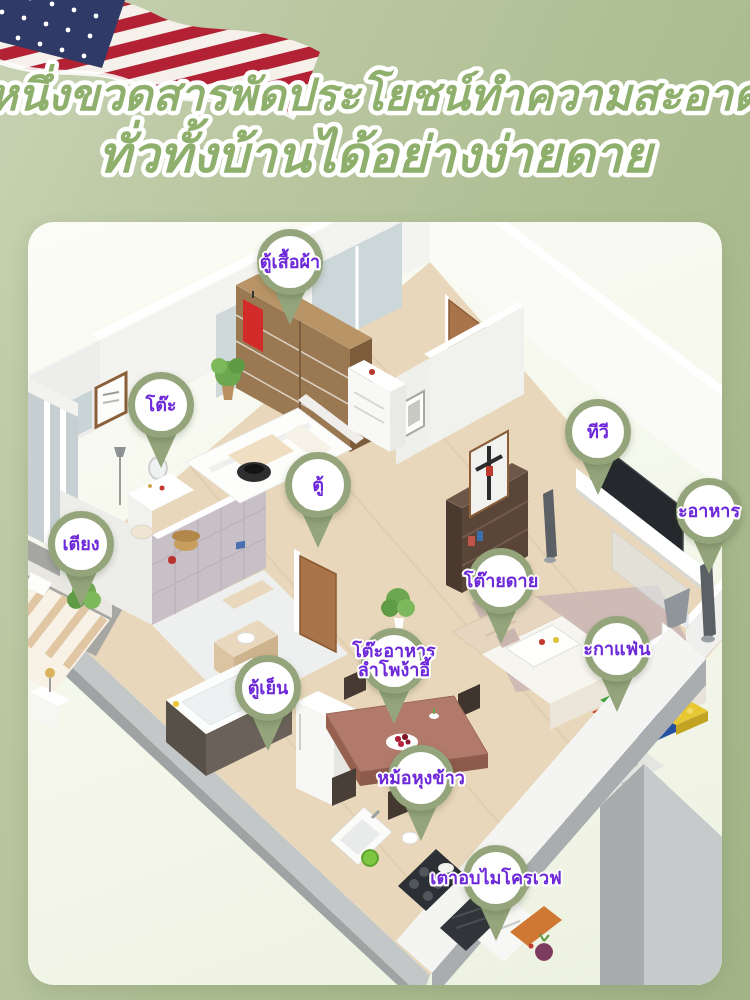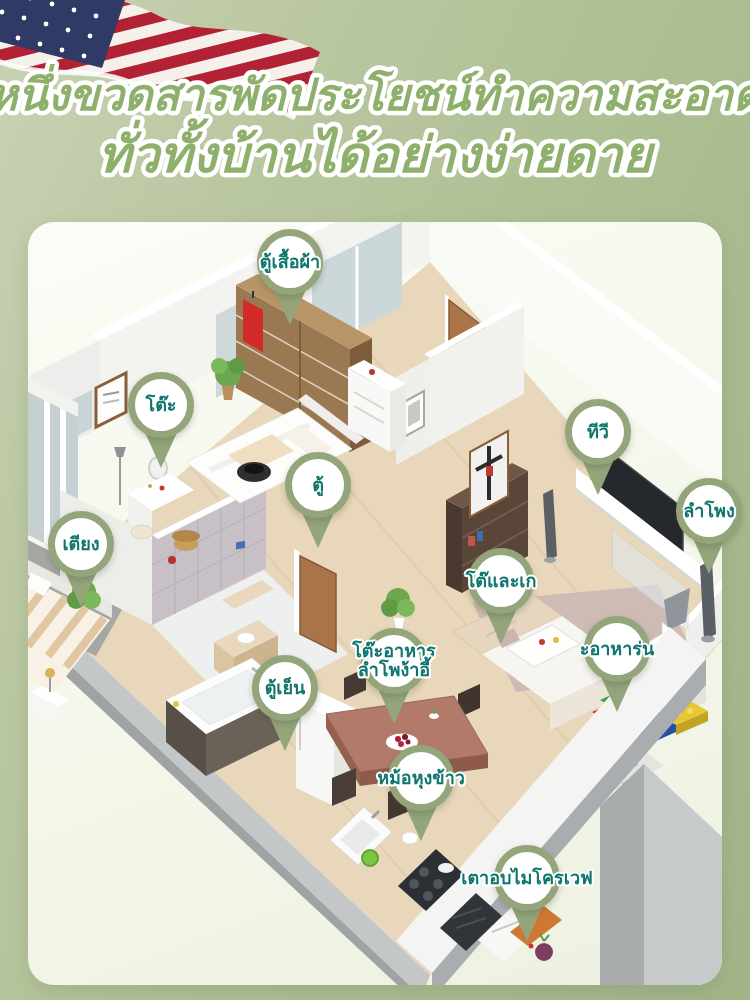--- a/index.html
+++ b/index.html
@@ -23,21 +23,21 @@
     position:absolute;left:50%;top:44px;transform:translateX(-50%);
     width:46px;height:52px;background:var(--pin);
     clip-path:polygon(50% 100%,2% 6%,98% 6%);
   }
   .pin-circle{
     position:absolute;inset:0;border-radius:50%;background:#ffffff;
     border:7px solid var(--pin);display:flex;align-items:center;justify-content:center;
     box-shadow:0 3px 6px rgba(60,70,40,.25);
   }
   .pin-label{
-    font-weight:700;font-size:18px;line-height:1.05;color:#0f766e;
+    font-weight:700;font-size:18px;line-height:1.05;color:#6d28d9;
     white-space:pre;text-align:center;
     text-shadow:2px 0 0 #fff,-2px 0 0 #fff,0 2px 0 #fff,0 -2px 0 #fff,
       1.5px 1.5px 0 #fff,-1.5px -1.5px 0 #fff,1.5px -1.5px 0 #fff,-1.5px 1.5px 0 #fff;
   }
 </style>
 </head>
 <body>
 
 <svg class="flag" width="320" height="185" viewBox="0 0 320 185" aria-hidden="true">
   <defs>
@@ -421,58 +421,58 @@
 </div>
 <div class="pin" style="left:598px;top:432px">
   <div class="pin-tail"></div>
   <div class="pin-circle">
     <span class="pin-label">ทีวี</span>
   </div>
 </div>
 <div class="pin" style="left:709px;top:511px">
   <div class="pin-tail"></div>
   <div class="pin-circle">
-    <span class="pin-label">ลำโพง</span>
+    <span class="pin-label">ะอาหาร</span>
   </div>
 </div>
 <div class="pin" style="left:81px;top:544px">
   <div class="pin-tail"></div>
   <div class="pin-circle">
     <span class="pin-label">เตียง</span>
   </div>
 </div>
 <div class="pin" style="left:501px;top:581px">
   <div class="pin-tail"></div>
   <div class="pin-circle">
-    <span class="pin-label">โต๊และเก</span>
+    <span class="pin-label">โต๊ายดาย</span>
   </div>
 </div>
 <div class="pin" style="left:394px;top:661px">
   <div class="pin-tail"></div>
   <div class="pin-circle">
     <span class="pin-label">โต๊ะอาหาร
 ลำโพง้าอี้</span>
   </div>
 </div>
 <div class="pin" style="left:617px;top:649px">
   <div class="pin-tail"></div>
   <div class="pin-circle">
-    <span class="pin-label">ะอาหาร่น</span>
-  </div>
-</div>
-<div class="pin" style="left:285px;top:688px">
+    <span class="pin-label">ะกาแฟ่น</span>
+  </div>
+</div>
+<div class="pin" style="left:268px;top:688px">
   <div class="pin-tail"></div>
   <div class="pin-circle">
     <span class="pin-label">ตู้เย็น</span>
   </div>
 </div>
 <div class="pin" style="left:421px;top:778px">
   <div class="pin-tail"></div>
   <div class="pin-circle">
     <span class="pin-label">หม้อหุงข้าว</span>
   </div>
 </div>
-<div class="pin" style="left:527px;top:878px">
+<div class="pin" style="left:496px;top:878px">
   <div class="pin-tail"></div>
   <div class="pin-circle">
     <span class="pin-label">เตาอบไมโครเวฟ</span>
   </div>
 </div>
 
 </body></html>

